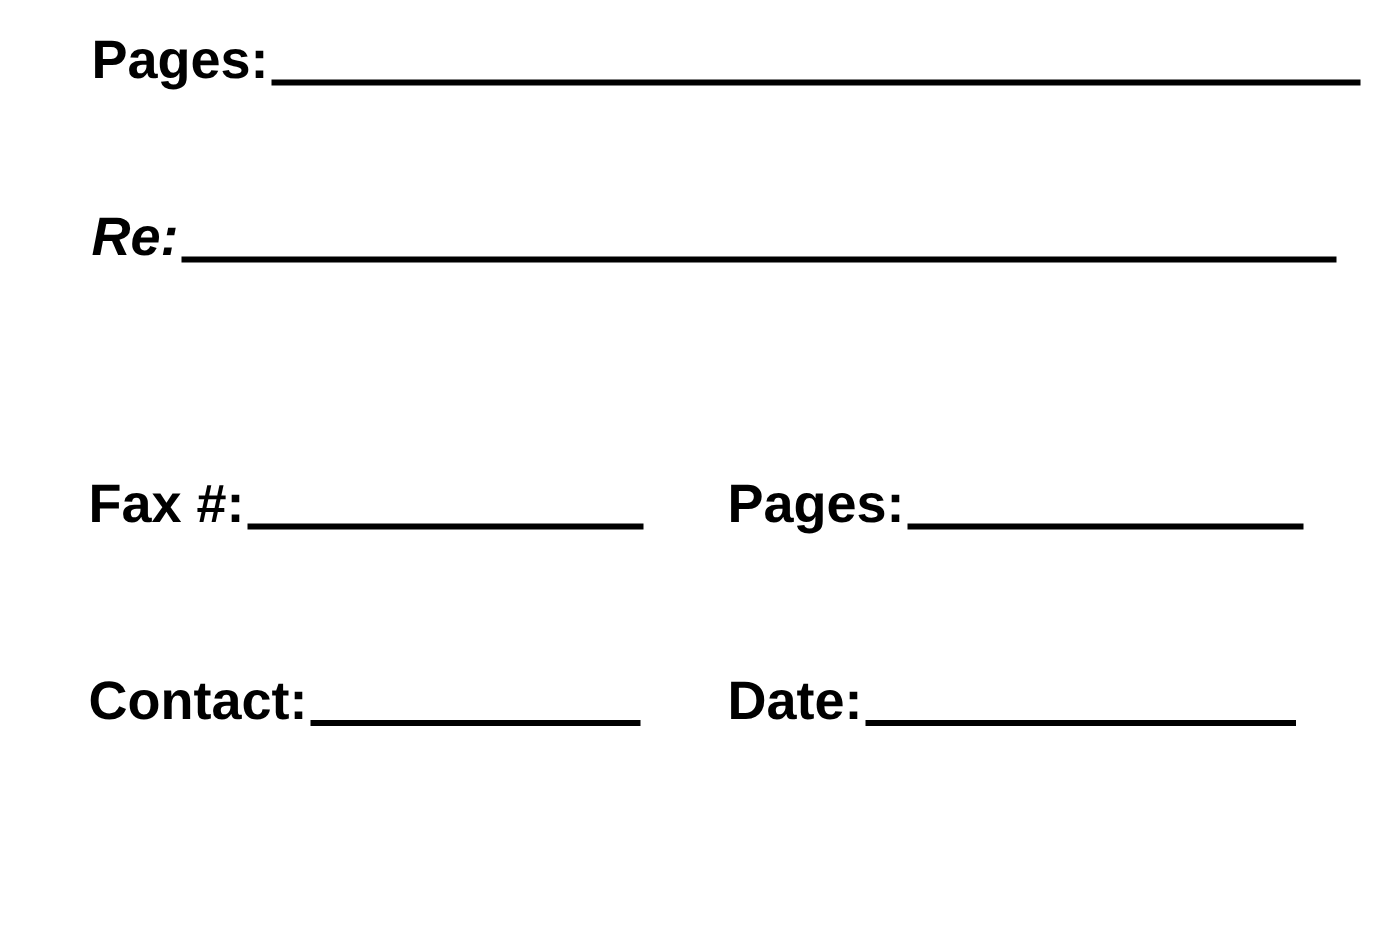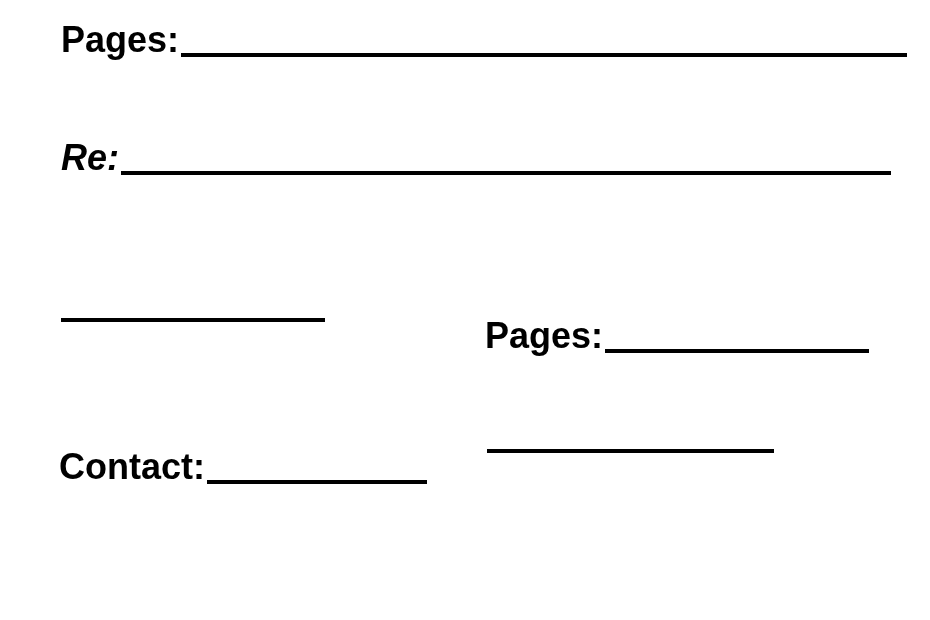--- a/index.html
+++ b/index.html
@@ -29,28 +29,30 @@
   <span class="label">Pages:</span>
   <span class="line" style="width:726px;"></span>
 </div>
 
 <div class="field" style="left:61px; top:140px;font-style:italic;">
   <span class="label">Re:</span>
   <span class="line" style="width:770px;"></span>
 </div>
 
 <div class="field" style="left:59px; top:318px;">
+  <span class="label">Fax #:</span>
   <span class="line" style="width:264px;"></span>
 </div>
 
 <div class="field" style="left:485px; top:318px;">
   <span class="label">Pages:</span>
   <span class="line" style="width:264px;"></span>
 </div>
 
 <div class="field" style="left:59px; top:449px;justify-content:flex-end;">
   <span class="label">Contact:</span>
   <span class="line" style="width:220px;"></span>
 </div>
 
 <div class="field" style="left:485px; top:449px;">
+  <span class="label">Date:</span>
   <span class="line" style="width:287px;"></span>
 </div>
 
 </body></html>

